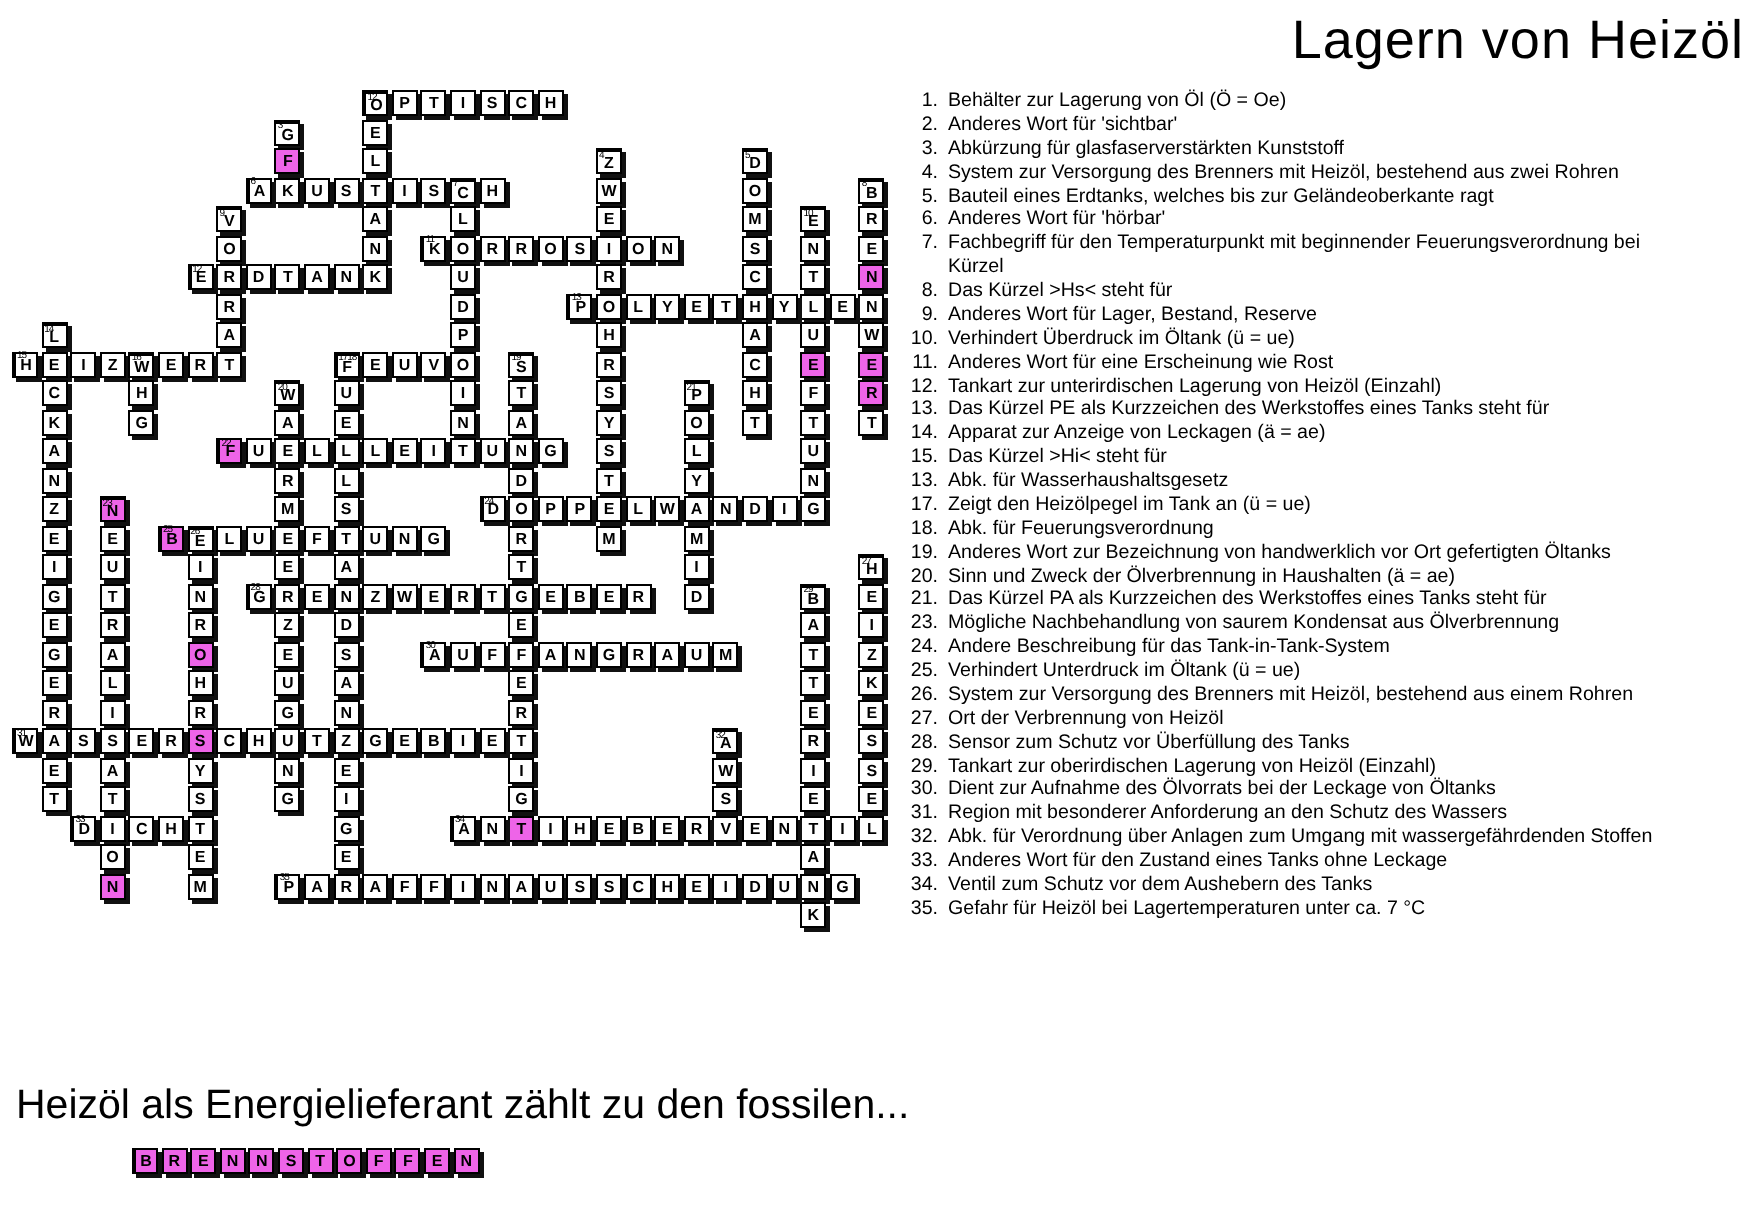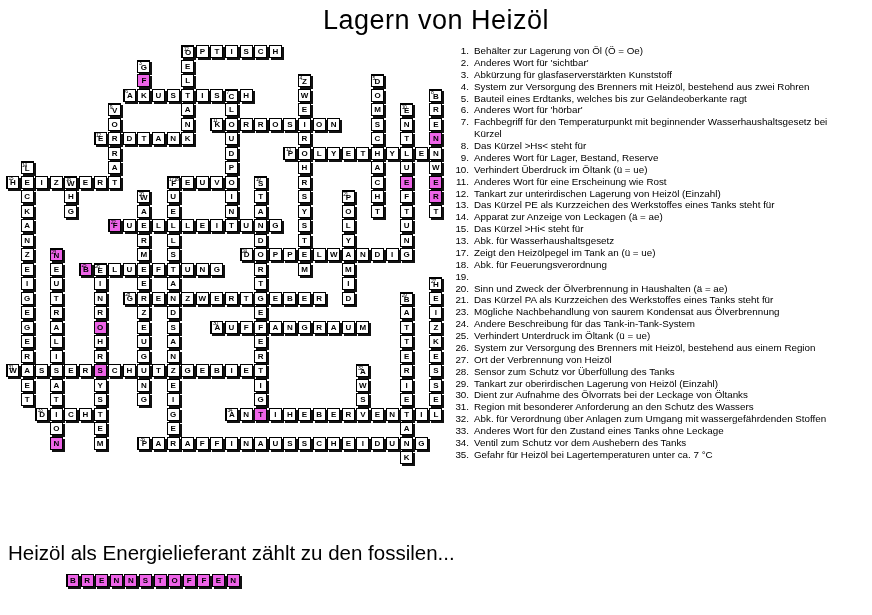--- a/index.html
+++ b/index.html
@@ -1,18 +1,18 @@
 <!DOCTYPE html>
 <html><head>
 <meta charset="utf-8">
 <style>
   html,body{margin:0;padding:0;background:#ffffff;}
   body{width:872px;height:615px;position:relative;overflow:hidden;
        font-family:"Liberation Sans","DejaVu Sans",sans-serif;color:#000;}
-  .page-title{position:absolute;top:5px;left:0;width:100%;text-align:center;
+  .page-title{position:absolute;top:5px;left:0;width:100%;text-align:right;
        font-size:27px;letter-spacing:0.5px;}
   #grid{position:absolute;top:0;left:0;}
   .cell{position:absolute;width:13px;height:13px;box-sizing:border-box;
        background:#fff;border:1px solid #000;box-shadow:2px 2px 0 0 #111;}
   .cell.pink{background:var(--accent,#ee64e8);}
   .cell.as{border-left-width:2.5px;}
   .cell.ds{border-top-width:2.5px;}
   .cell .ltr{display:block;width:100%;text-align:center;font-size:8px;
        font-weight:bold;line-height:12px;pointer-events:none;}
   .cell .num{position:absolute;top:-0.5px;left:0.5px;font-size:5px;
@@ -1072,21 +1072,21 @@
     <div class="clue-row">
       <span class="clue-num">5.</span>
       <span class="clue-text">Bauteil eines Erdtanks, welches bis zur Geländeoberkante ragt</span>
     </div>
     <div class="clue-row">
       <span class="clue-num">6.</span>
       <span class="clue-text">Anderes Wort für 'hörbar'</span>
     </div>
     <div class="clue-row">
       <span class="clue-num">7.</span>
-      <span class="clue-text">Fachbegriff für den Temperaturpunkt mit beginnender Wasserhaushaltsgesetz bei</span>
+      <span class="clue-text">Fachbegriff für den Temperaturpunkt mit beginnender Feuerungsverordnung bei</span>
     </div>
     <div class="clue-row">
       <span class="clue-num"></span>
       <span class="clue-text">Kürzel</span>
     </div>
     <div class="clue-row">
       <span class="clue-num">8.</span>
       <span class="clue-text">Das Kürzel &gt;Hs&lt; steht für</span>
     </div>
     <div class="clue-row">
@@ -1124,20 +1124,21 @@
     <div class="clue-row">
       <span class="clue-num">17.</span>
       <span class="clue-text">Zeigt den Heizölpegel im Tank an (ü = ue)</span>
     </div>
     <div class="clue-row">
       <span class="clue-num">18.</span>
       <span class="clue-text">Abk. für Feuerungsverordnung</span>
     </div>
     <div class="clue-row">
       <span class="clue-num">19.</span>
+      <span class="clue-text">Anderes Wort zur Bezeichnung von handwerklich vor Ort gefertigten Öltanks</span>
     </div>
     <div class="clue-row">
       <span class="clue-num">20.</span>
       <span class="clue-text">Sinn und Zweck der Ölverbrennung in Haushalten (ä = ae)</span>
     </div>
     <div class="clue-row">
       <span class="clue-num">21.</span>
       <span class="clue-text">Das Kürzel PA als Kurzzeichen des Werkstoffes eines Tanks steht für</span>
     </div>
     <div class="clue-row">
@@ -1147,21 +1148,21 @@
     <div class="clue-row">
       <span class="clue-num">24.</span>
       <span class="clue-text">Andere Beschreibung für das Tank-in-Tank-System</span>
     </div>
     <div class="clue-row">
       <span class="clue-num">25.</span>
       <span class="clue-text">Verhindert Unterdruck im Öltank (ü = ue)</span>
     </div>
     <div class="clue-row">
       <span class="clue-num">26.</span>
-      <span class="clue-text">System zur Versorgung des Brenners mit Heizöl, bestehend aus einem Region</span>
+      <span class="clue-text">System zur Versorgung des Brenners mit Heizöl, bestehend aus einem Rohren</span>
     </div>
     <div class="clue-row">
       <span class="clue-num">27.</span>
       <span class="clue-text">Ort der Verbrennung von Heizöl</span>
     </div>
     <div class="clue-row">
       <span class="clue-num">28.</span>
       <span class="clue-text">Sensor zum Schutz vor Überfüllung des Tanks</span>
     </div>
     <div class="clue-row">

